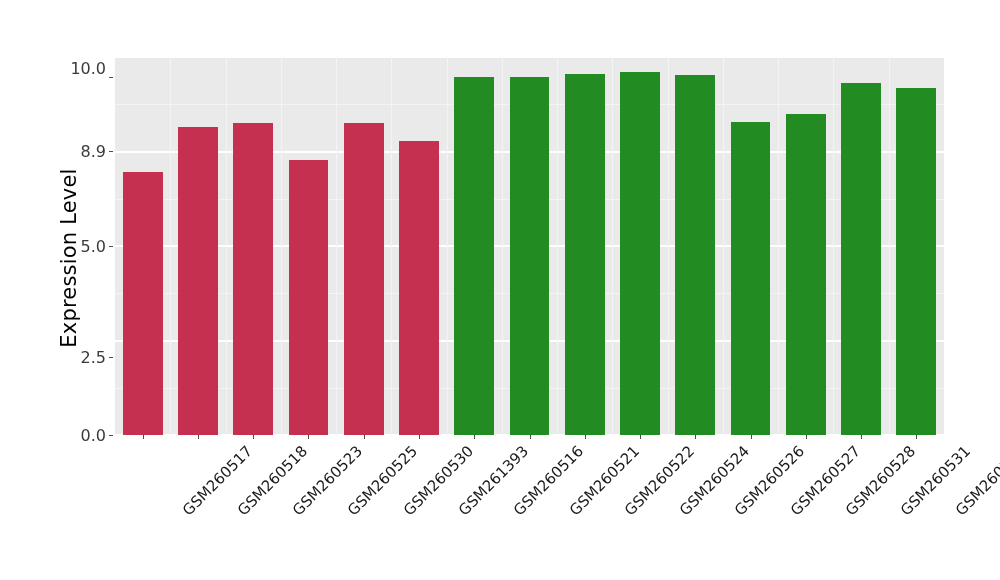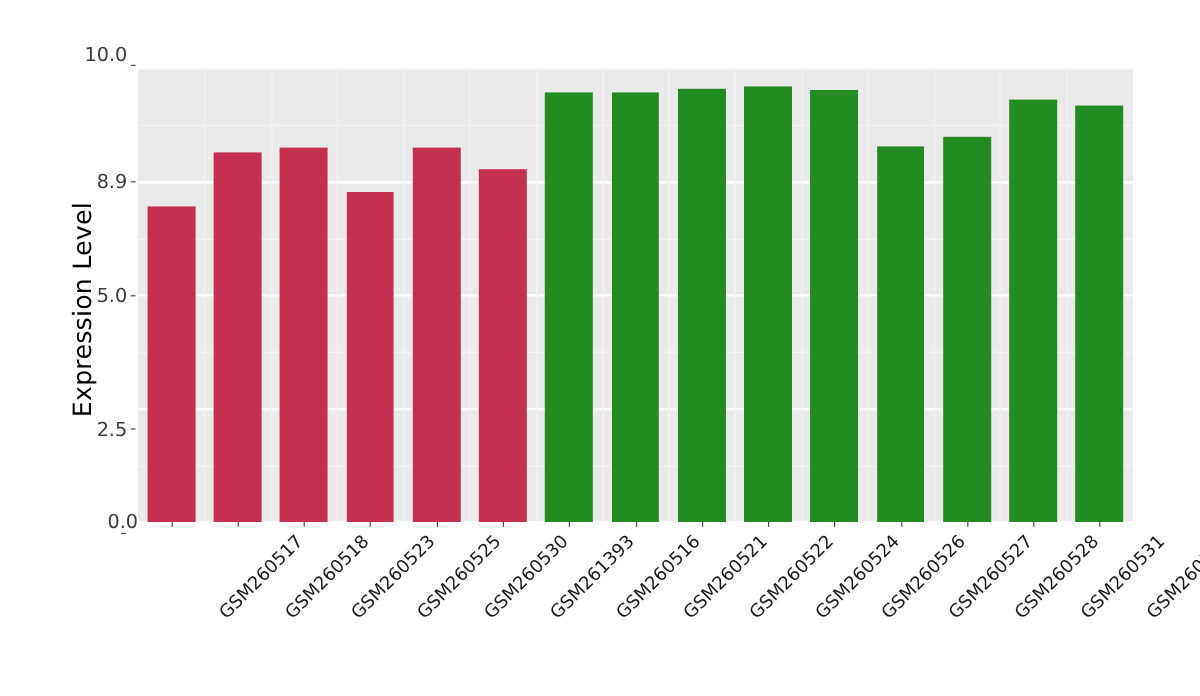--- a/index.html
+++ b/index.html
@@ -143,37 +143,37 @@
   }
 </style>
 </head>
 <body>
 
 <div id="chart-root">
 
   <div id="y-axis-title">Expression Level</div>
 
   <div id="y-axis">
-      <div class="y-tick" style="top: 435px; flex-direction: column;">
+      <div class="y-tick" style="top: 435px;">
         <span class="y-tick-label">0.0</span>
         <span class="y-tick-mark"></span>
       </div>
       <div class="y-tick" style="top: 357px;">
         <span class="y-tick-label">2.5</span>
         <span class="y-tick-mark"></span>
       </div>
       <div class="y-tick" style="top: 246px;">
         <span class="y-tick-label">5.0</span>
         <span class="y-tick-mark"></span>
       </div>
       <div class="y-tick" style="top: 151.5px;">
         <span class="y-tick-label">8.9</span>
         <span class="y-tick-mark"></span>
       </div>
-      <div class="y-tick" style="top: 45px; align-items: flex-end;">
+      <div class="y-tick" style="top: 68px; align-items: flex-end;">
         <span class="y-tick-label">10.0</span>
         <span class="y-tick-mark"></span>
       </div>
     </div>
 
   <div id="plot-panel">
     <div id="grid-layer">
         <div class="gridline-minor" style="top: 330.75px;"></div>
         <div class="gridline-minor" style="top: 236.25px;"></div>
         <div class="gridline-minor" style="top: 141.75px;"></div>

